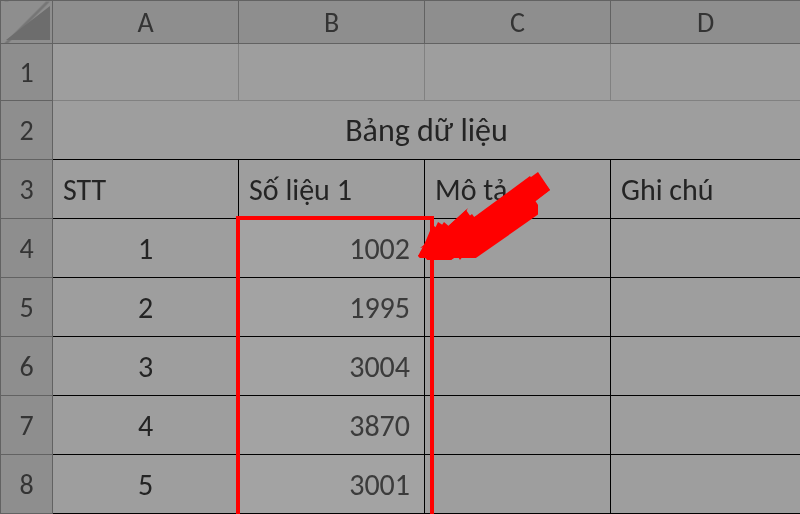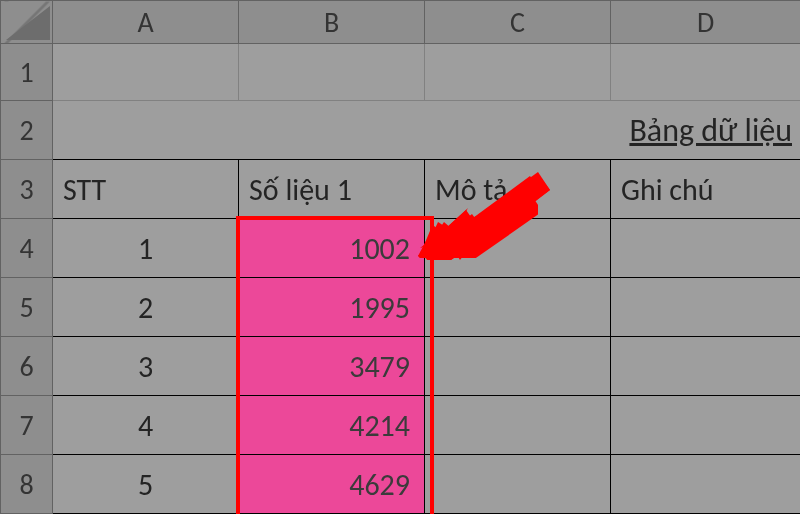--- a/index.html
+++ b/index.html
@@ -79,40 +79,39 @@
     vertical-align: middle;
   }
 
   
   tbody tr.row1 td { height: 56px; }
 
   
   .tbl { border: 1px solid #000 !important; }
 
   .title-cell {
-    text-align: right;
+    text-align: center;
     font-size: 32px;
-    text-decoration: underline;
   }
 
   .hdr-cell {
     font-size: 30px;
     text-align: left;
     padding-left: 10px;
   }
   .hdr-cell.center { }
 
   .num { text-align: right; padding-right: 14px; }
   .ctr { text-align: center; }
 
   
   .hl {
     position: relative;
     z-index: 6;
-    background: #ec4899;
+    background: #a3a3a3;
   }
   
   .sel-box {
     position: absolute;
     border: 4px solid #ff0000;
     z-index: 7;
     pointer-events: none;
   }
 
   
@@ -175,35 +174,35 @@
       <tr>
         <th class="rowhdr">5</th>
         <td class="tbl ctr">2</td>
         <td class="tbl num hl">1995</td>
         <td class="tbl"></td>
         <td class="tbl"></td>
       </tr>
       <tr>
         <th class="rowhdr">6</th>
         <td class="tbl ctr">3</td>
-        <td class="tbl num hl">3479</td>
+        <td class="tbl num hl">3004</td>
         <td class="tbl"></td>
         <td class="tbl"></td>
       </tr>
       <tr>
         <th class="rowhdr">7</th>
         <td class="tbl ctr">4</td>
-        <td class="tbl num hl">4214</td>
+        <td class="tbl num hl">3870</td>
         <td class="tbl"></td>
         <td class="tbl"></td>
       </tr>
       <tr>
         <th class="rowhdr">8</th>
         <td class="tbl ctr">5</td>
-        <td class="tbl num hl">4629</td>
+        <td class="tbl num hl">3001</td>
         <td class="tbl"></td>
         <td class="tbl"></td>
       </tr>
     </tbody>
   </table>
 
   <div class="dim"></div>
 
   <div class="sel-box" style="left:236px; top:216px; width:190px; height:296px;"></div>
 

